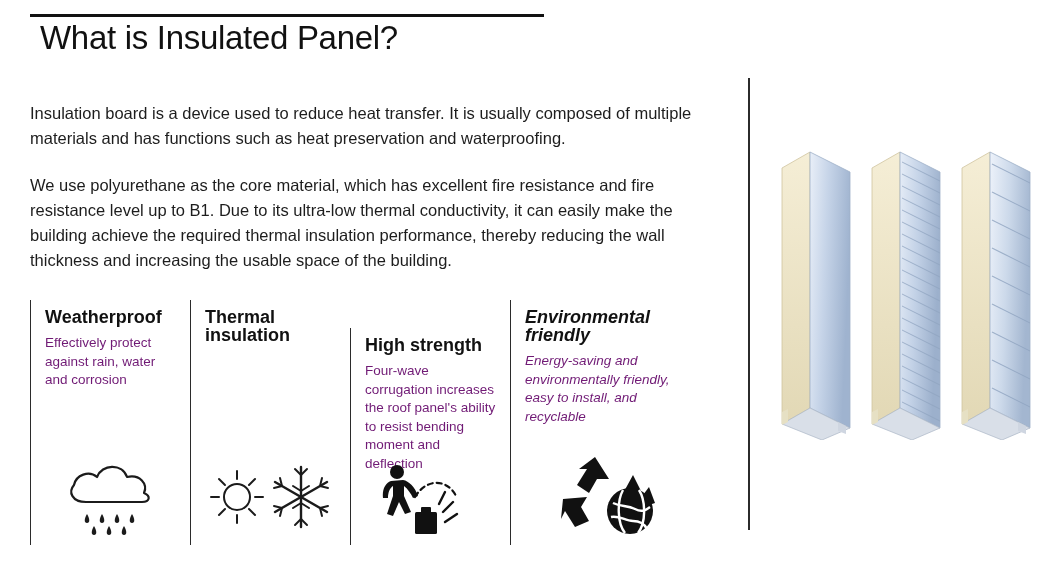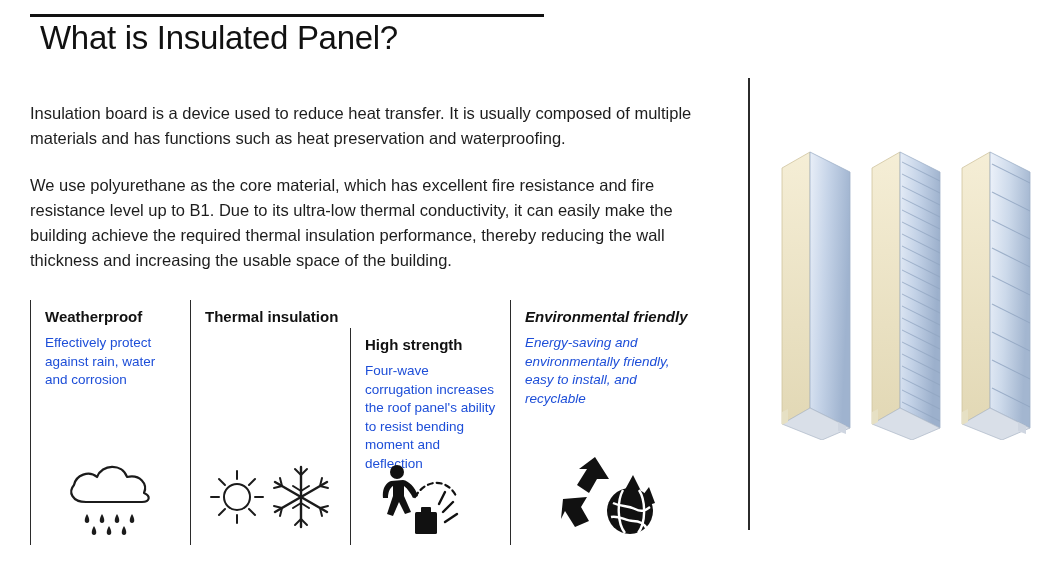--- a/index.html
+++ b/index.html
@@ -79,30 +79,30 @@
   .feature:last-child {
     border-right: none;
     font-style: italic;
   }
   .f0 { width: 160px; }
   .f1 { width: 160px; }
   .f2 { width: 160px; margin-top: 28px; }
   .f3 { width: 200px; border-right: 0; }
 
   .feature-title {
-    font-size: 15px;
+    font-size: 18px;
     font-weight: bold;
     color: #111;
     margin: 8px 0 8px 0;
     line-height: 18px;
   }
   .feature-text {
     font-size: 13.5px;
     line-height: 18.5px;
-    color: #1d4ed8;
+    color: #701a75;
   }
   .feature-icon {
     position: absolute;
     left: 0;
     bottom: 4px;
     width: 100%;
     height: 92px;
     display: flex;
     align-items: center;
     justify-content: center;

